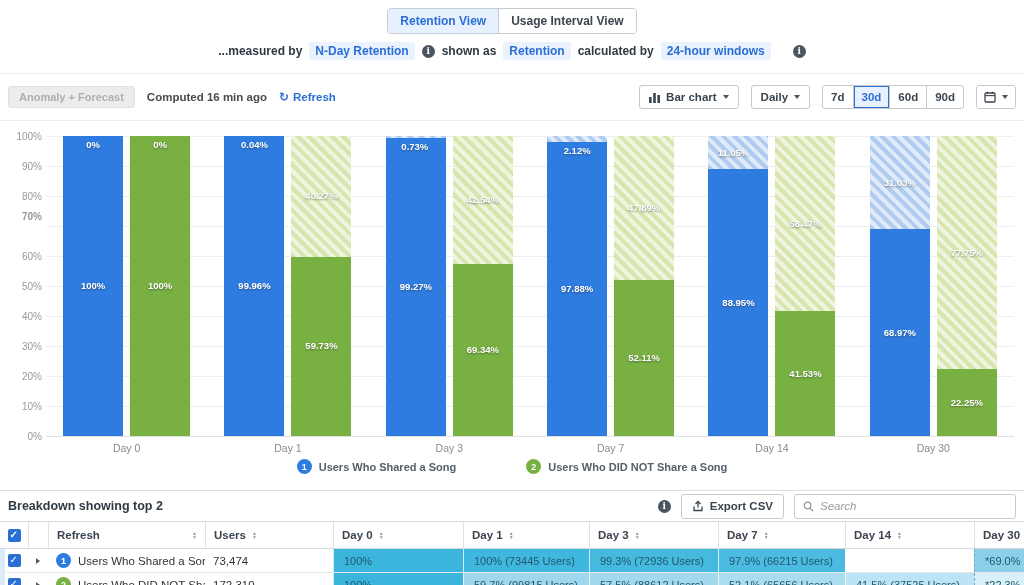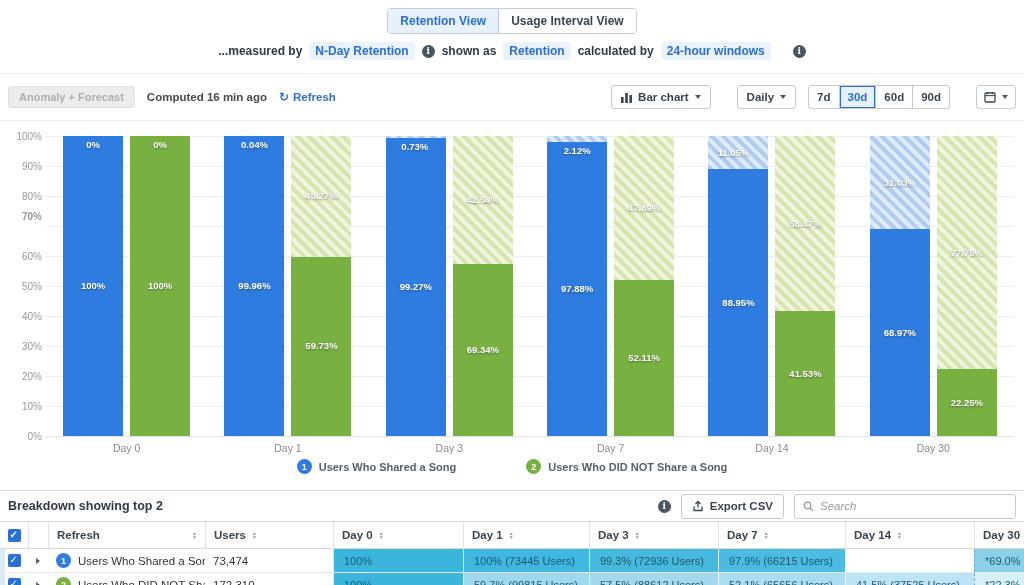--- a/index.html
+++ b/index.html
@@ -27,21 +27,21 @@
              border-bottom:1px solid #ececec; }
   .btn-disabled { background:#ececec; color:#aeaeae; border:1px solid #e0e0e0;
                   border-radius:3px; padding:4px 10px; font-size:11px; font-weight:700; }
   .computed { font-size:11.5px; color:#4a4a4a; font-weight:600; }
   .refresh { color:#2b6fd6; font-size:11.5px; font-weight:700; display:flex;
              align-items:center; gap:4px; cursor:pointer; }
   .refresh .gly { font-family:"DejaVu Sans", sans-serif; font-size:12px; }
   .tspacer { flex:1; }
   .tbtn { border:1px solid #c9c9c9; border-radius:3px; background:#fff; font-size:11.5px;
           font-weight:700; color:#3a4550; height:24px; display:flex; align-items:center;
-          padding:0 9px; gap:6px; cursor:pointer;margin-left:14px; }
+          padding:0 9px; gap:6px; cursor:pointer; }
   .caret { width:0; height:0; border-left:3.5px solid transparent;
            border-right:3.5px solid transparent; border-top:4px solid #555; }
   .seg { display:flex; border:1px solid #c9c9c9; border-radius:3px; overflow:hidden; height:24px; }
   .seg .opt { padding:4px 8px; font-size:11.5px; font-weight:700; color:#3a4550;
               border-left:1px solid #c9c9c9; cursor:pointer; display:flex; align-items:center; }
   .seg .opt:first-child { border-left:none; }
   .seg .opt.active { background:#e7f1fd; color:#2b6fd6; box-shadow:inset 0 0 0 1px #2b6fd6; }
 
   
   .chart { position:relative; height:369px; }

